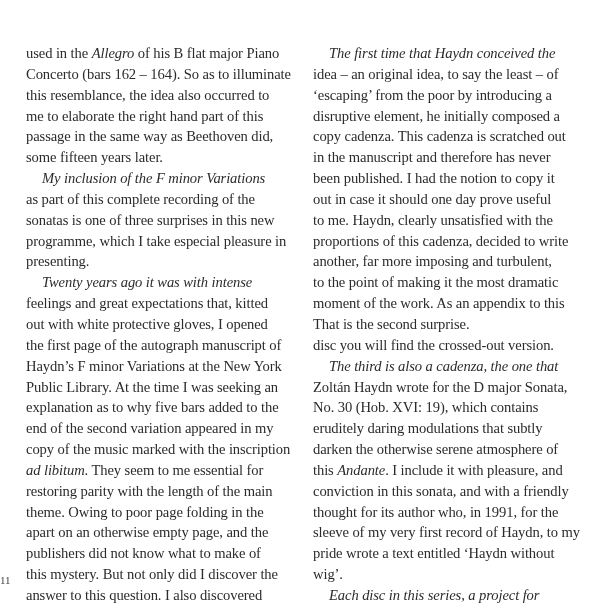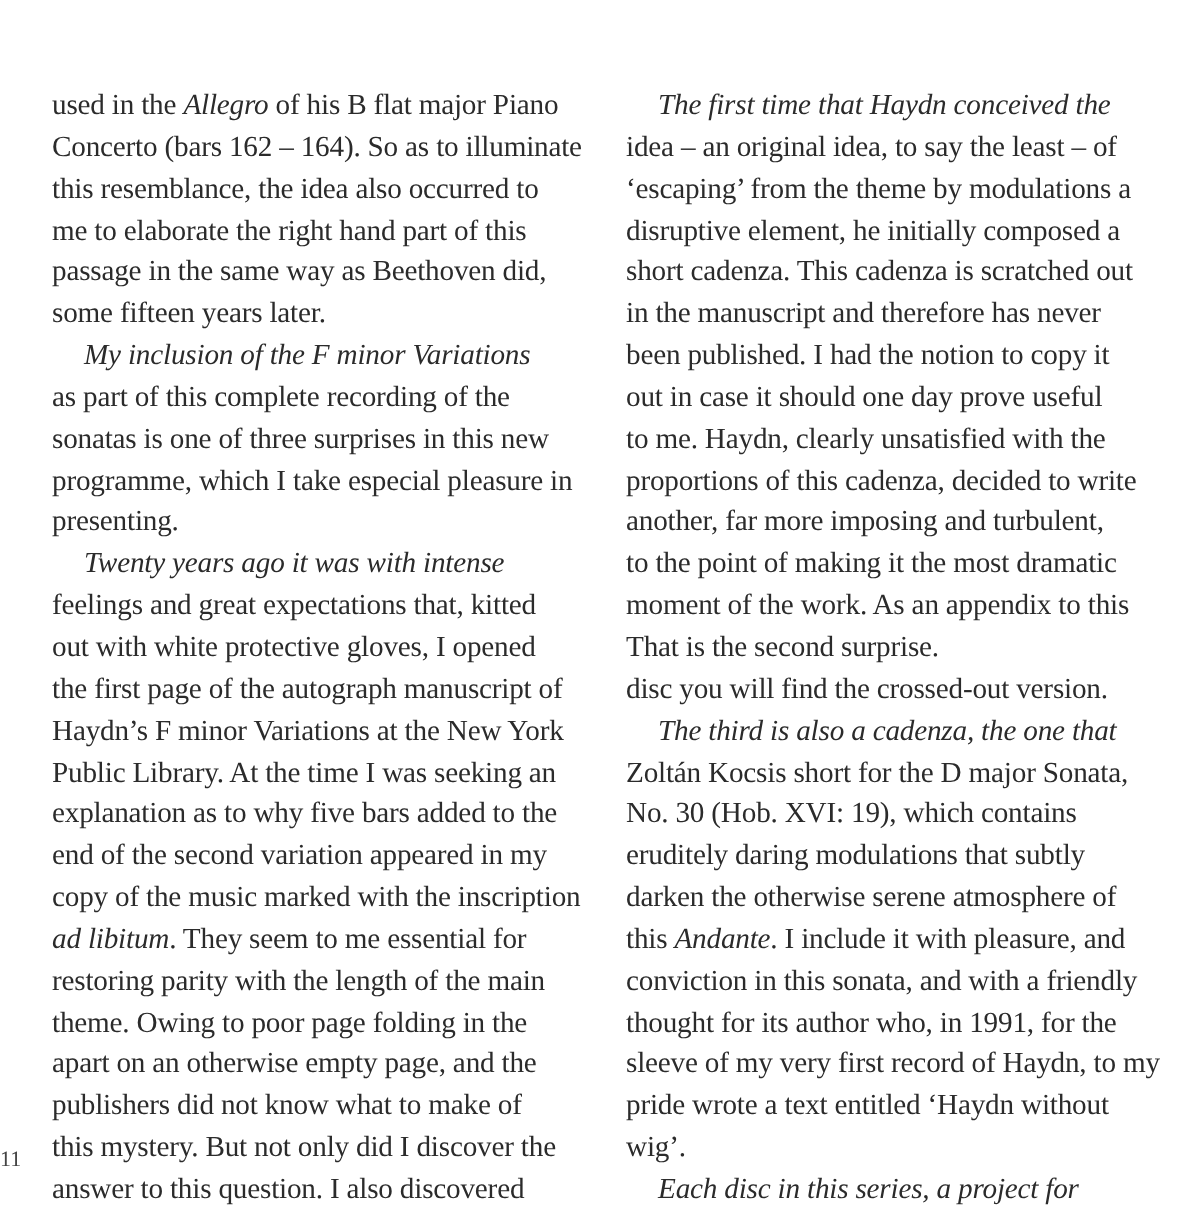--- a/index.html
+++ b/index.html
@@ -51,35 +51,35 @@
     <span class="line">restoring parity with the length of the main</span>
     <span class="line">theme. Owing to poor page folding in the</span>
     <span class="line">apart on an otherwise empty page, and the</span>
     <span class="line">publishers did not know what to make of</span>
     <span class="line">this mystery. But not only did I discover the</span>
     <span class="line">answer to this question. I also discovered</span>
   </div>
 <div class="col right" id="right-col">
     <span class="line indent">The first time that Haydn conceived the</span>
     <span class="line">idea – an original idea, to say the least – of</span>
-    <span class="line">‘escaping’ from the theme by modulations a</span>
+    <span class="line">‘escaping’ from the poor by introducing a</span>
     <span class="line">disruptive element, he initially composed a</span>
-    <span class="line">short cadenza. This cadenza is scratched out</span>
+    <span class="line">copy cadenza. This cadenza is scratched out</span>
     <span class="line">in the manuscript and therefore has never</span>
     <span class="line">been published. I had the notion to copy it</span>
     <span class="line">out in case it should one day prove useful</span>
     <span class="line">to me. Haydn, clearly unsatisfied with the</span>
     <span class="line">proportions of this cadenza, decided to write</span>
     <span class="line">another, far more imposing and turbulent,</span>
     <span class="line">to the point of making it the most dramatic</span>
     <span class="line">moment of the work. As an appendix to this</span>
     <span class="line">That is the second surprise.</span>
     <span class="line">disc you will find the crossed-out version.</span>
     <span class="line indent">The third is also a cadenza, the one that</span>
-    <span class="line">Zoltán Kocsis short for the D major Sonata,</span>
+    <span class="line">Zoltán Haydn wrote for the D major Sonata,</span>
     <span class="line">No. 30 (Hob. XVI: 19), which contains</span>
     <span class="line">eruditely daring modulations that subtly</span>
     <span class="line">darken the otherwise serene atmosphere of</span>
     <span class="line"><span>this </span><i>Andante</i><span>. I include it with pleasure, and</span></span>
     <span class="line">conviction in this sonata, and with a friendly</span>
     <span class="line">thought for its author who, in 1991, for the</span>
     <span class="line">sleeve of my very first record of Haydn, to my</span>
     <span class="line">pride wrote a text entitled ‘Haydn without</span>
     <span class="line">wig’.</span>
     <span class="line indent">Each disc in this series, a project for</span>

